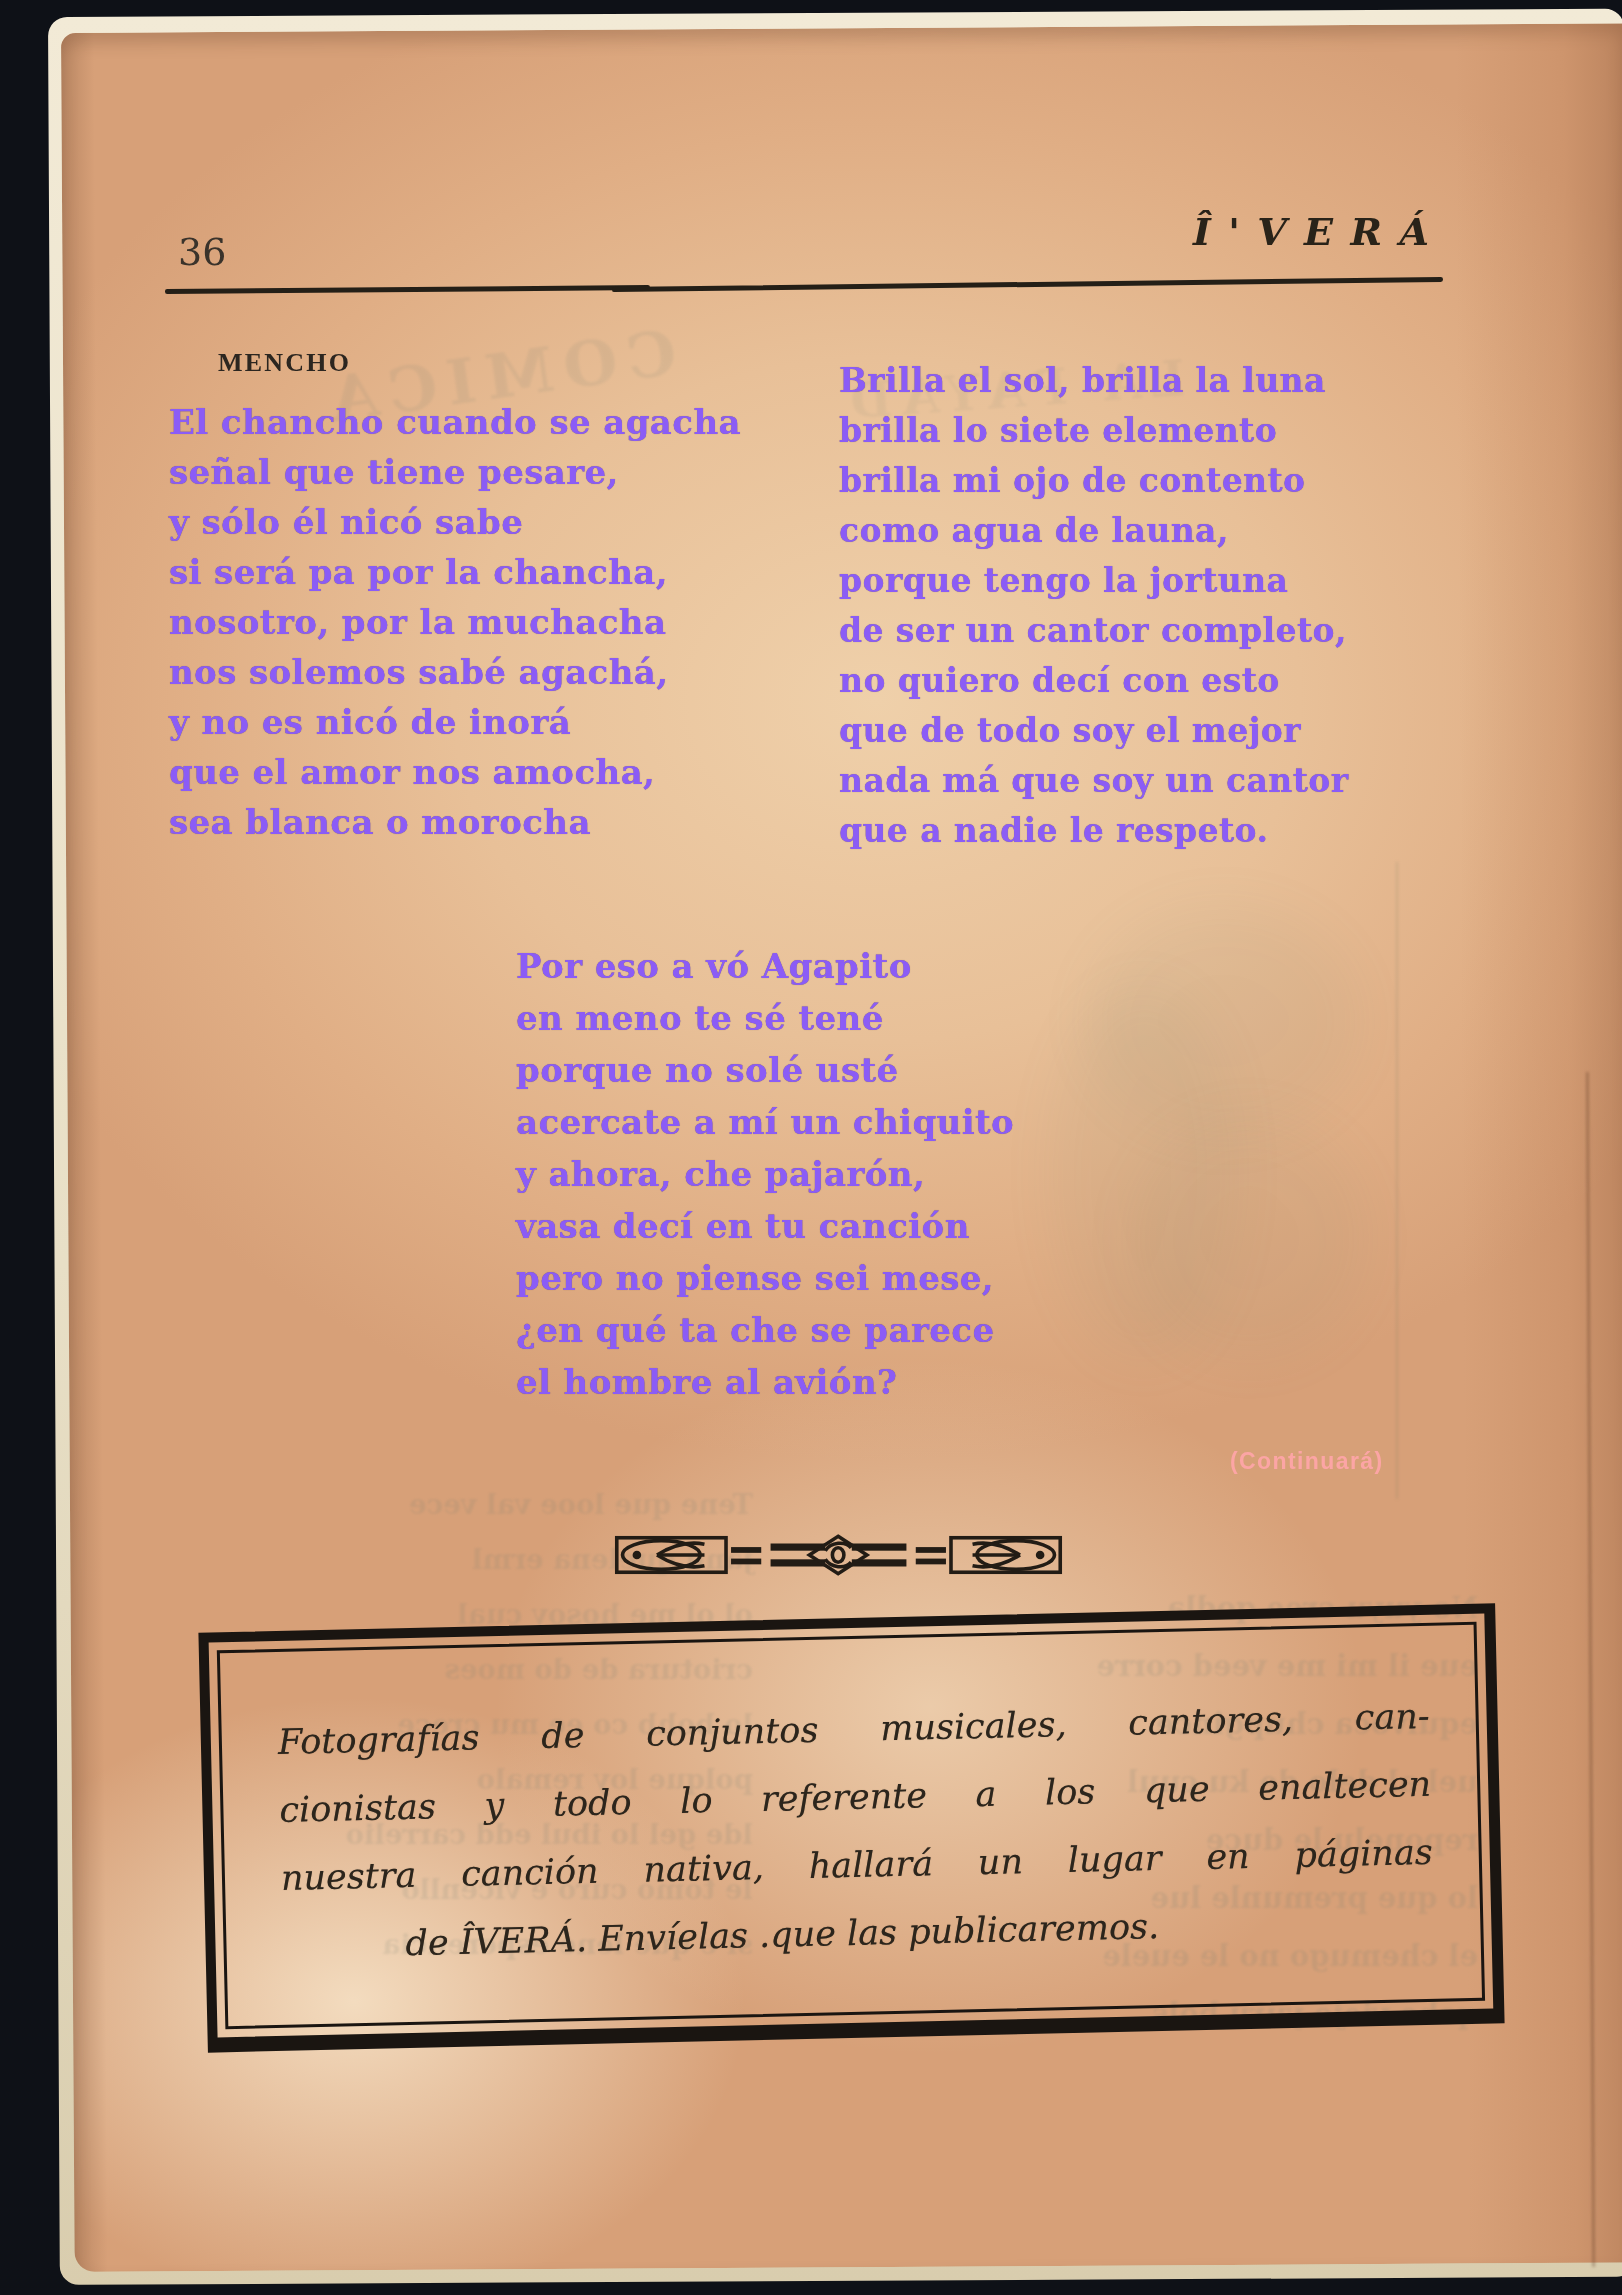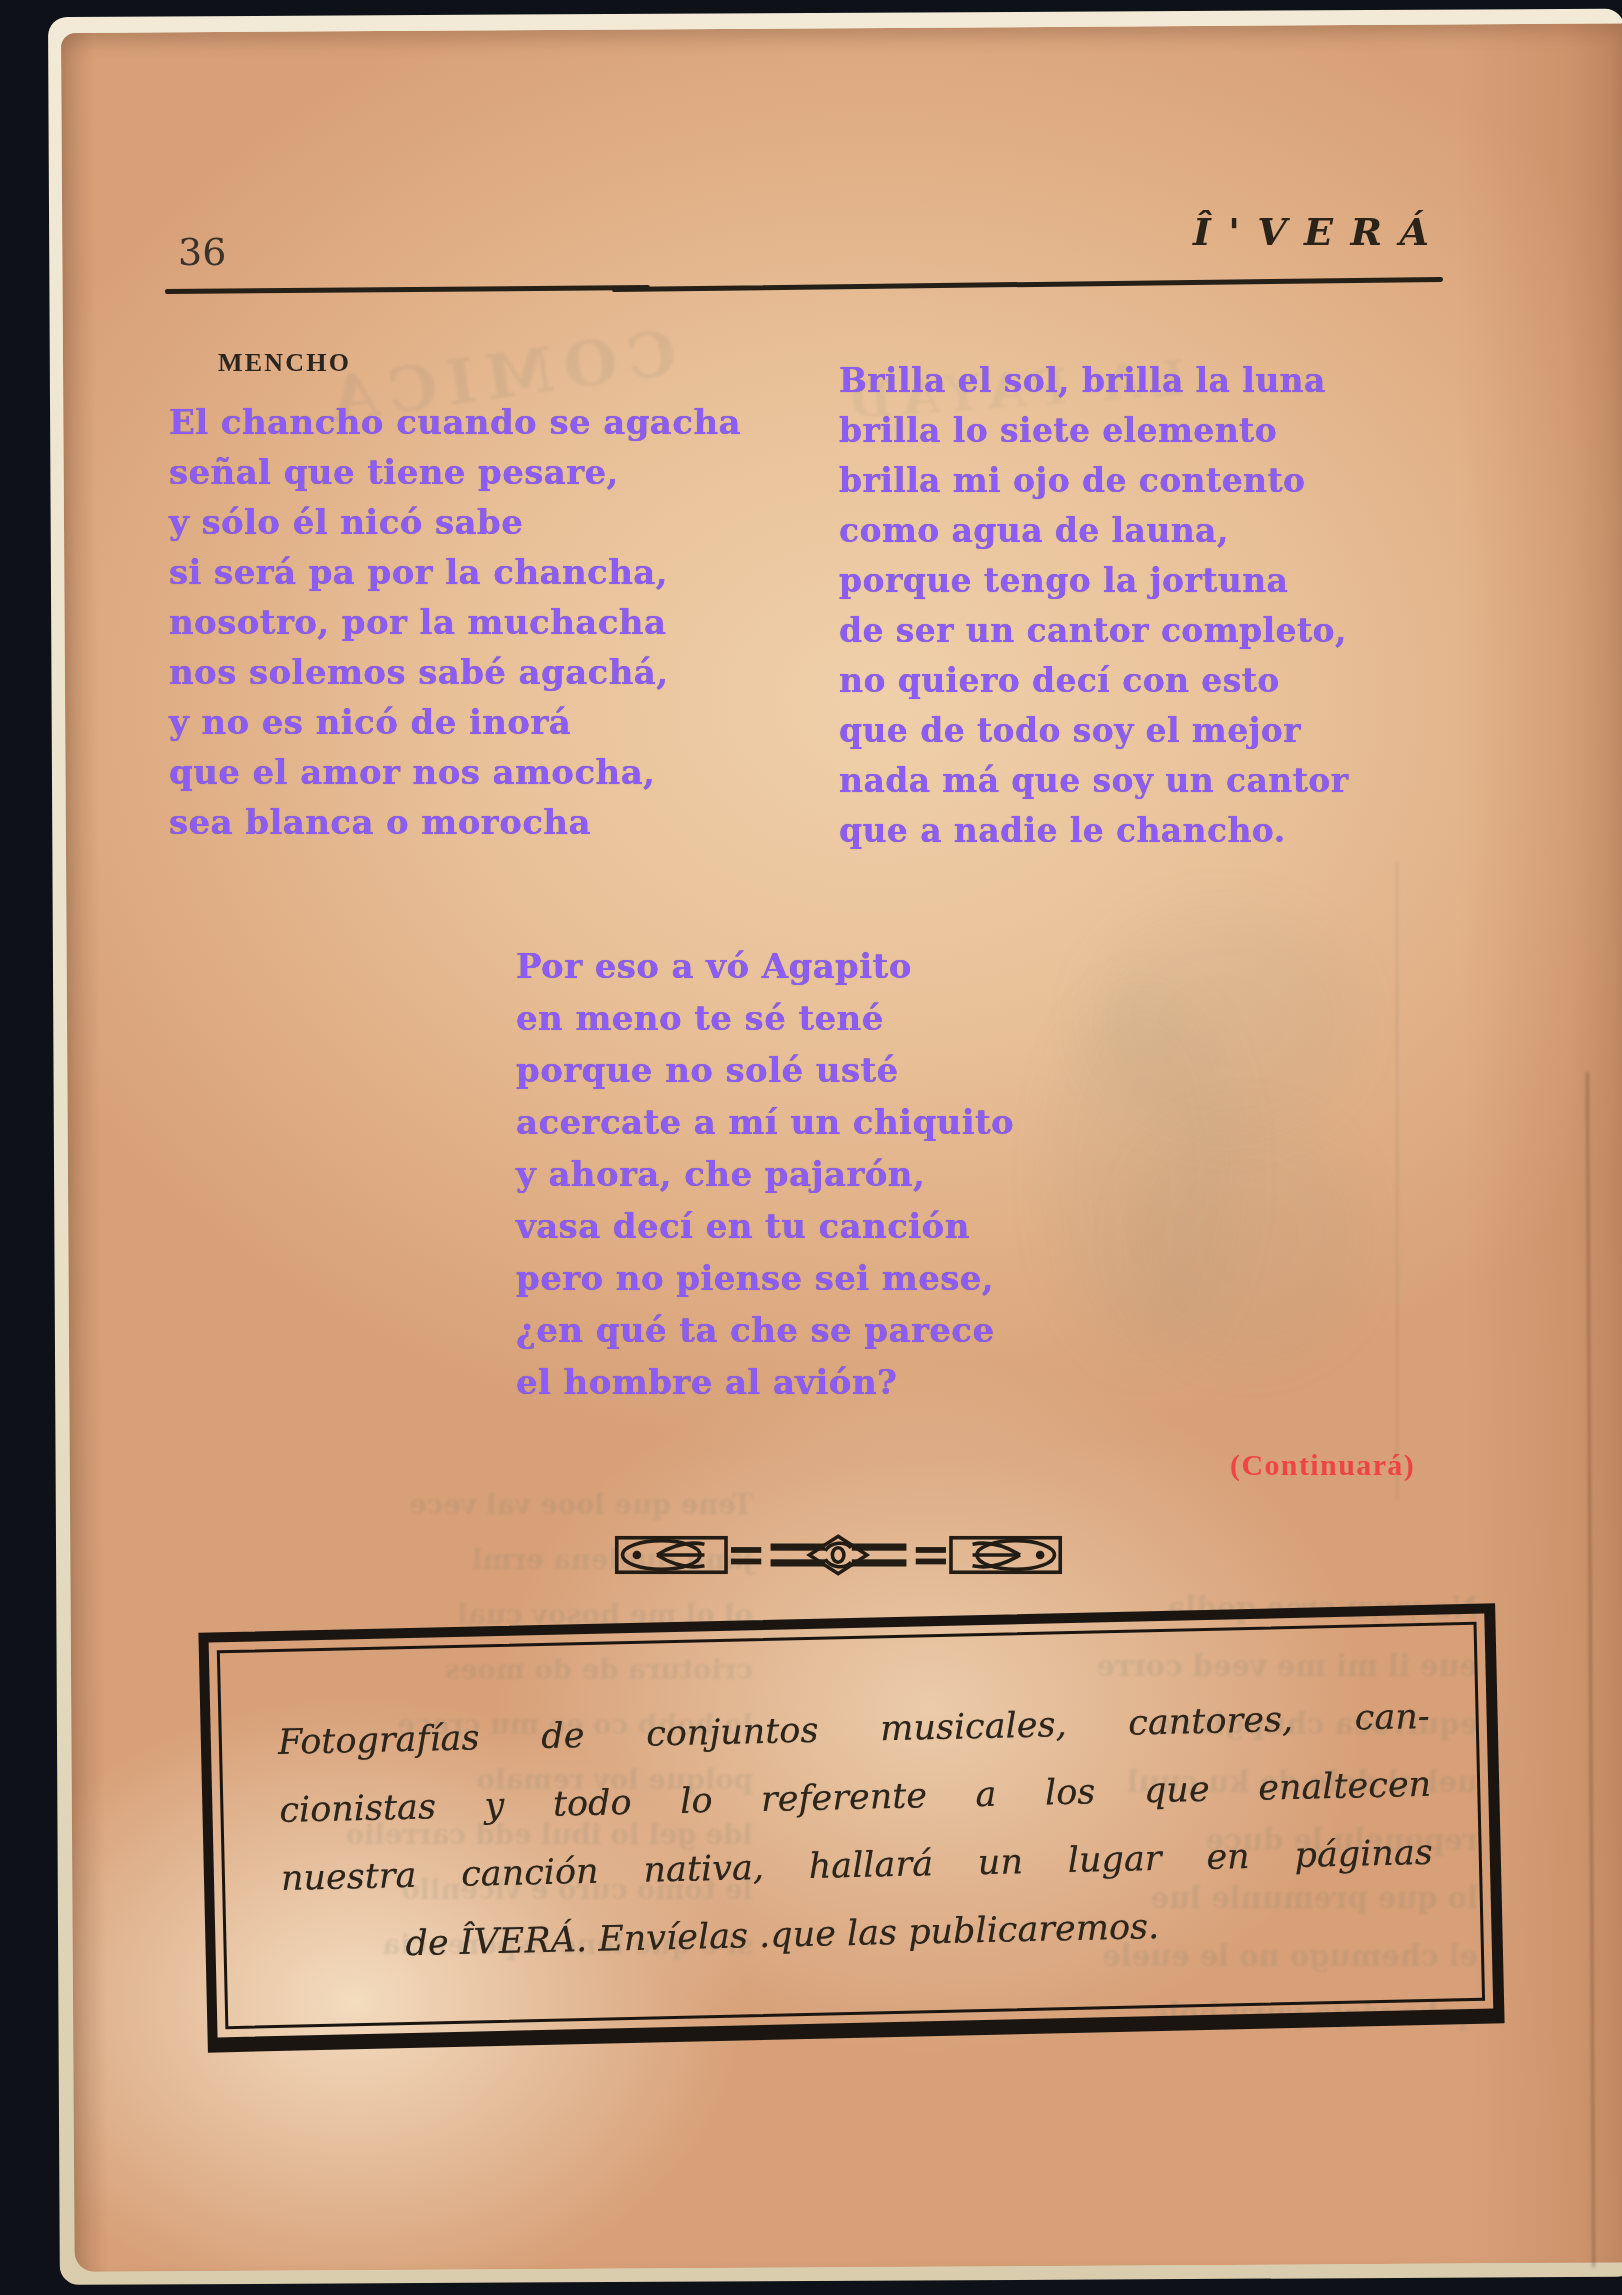--- a/index.html
+++ b/index.html
@@ -57,22 +57,22 @@
     font-weight:700;font-size:26px;letter-spacing:2.2px;color:#2c2620;
   }
   .stanza .line{
     white-space:nowrap;font-weight:700;font-size:34px;color:#8b5cf6;
     letter-spacing:0.4px;text-shadow:0 0 0.7px rgba(47,38,26,0.55);
   }
   .stanza-left .line{height:50px;line-height:50px;}
   .stanza-right .line{height:50px;line-height:50px;font-size:33px;}
   .stanza-center .line{height:52px;line-height:52px;font-size:34px;}
   .continuation{
-    font-family:Liberation Serif, serif;
-    font-weight:700;font-size:30px;letter-spacing:1.4px;color:#ef4444;
+    font-family:Liberation Sans, sans-serif;
+    font-weight:700;font-size:23px;letter-spacing:1.4px;color:#fca5a5;
   }
   
   .notice-box{
     left:203px;top:1618px;width:1276px;height:395px;
     border-style:solid;border-color:#1a1511;
     border-width:10px 11.6px 15px 10px;
     transform:rotate(-1.3deg);
     background:transparent;
   }
   .notice-inner{
@@ -155,21 +155,21 @@
   <div class="abs stanza stanza-right" style="left:839px;top:356px;">
     <div class="line">Brilla el sol, brilla la luna</div>
     <div class="line">brilla lo siete elemento</div>
     <div class="line">brilla mi ojo de contento</div>
     <div class="line">como agua de launa,</div>
     <div class="line">porque tengo la jortuna</div>
     <div class="line">de ser un cantor completo,</div>
     <div class="line">no quiero decí con esto</div>
     <div class="line">que de todo soy el mejor</div>
     <div class="line">nada má que soy un cantor</div>
-    <div class="line">que a nadie le chancho.</div>
+    <div class="line">que a nadie le respeto.</div>
   </div>
 
   <div class="abs stanza stanza-center" style="left:516px;top:940px;">
     <div class="line">Por eso a vó Agapito</div>
     <div class="line">en meno te sé tené</div>
     <div class="line">porque no solé usté</div>
     <div class="line">acercate a mí un chiquito</div>
     <div class="line">y ahora, che pajarón,</div>
     <div class="line">vasa decí en tu canción</div>
     <div class="line">pero no piense sei mese,</div>

